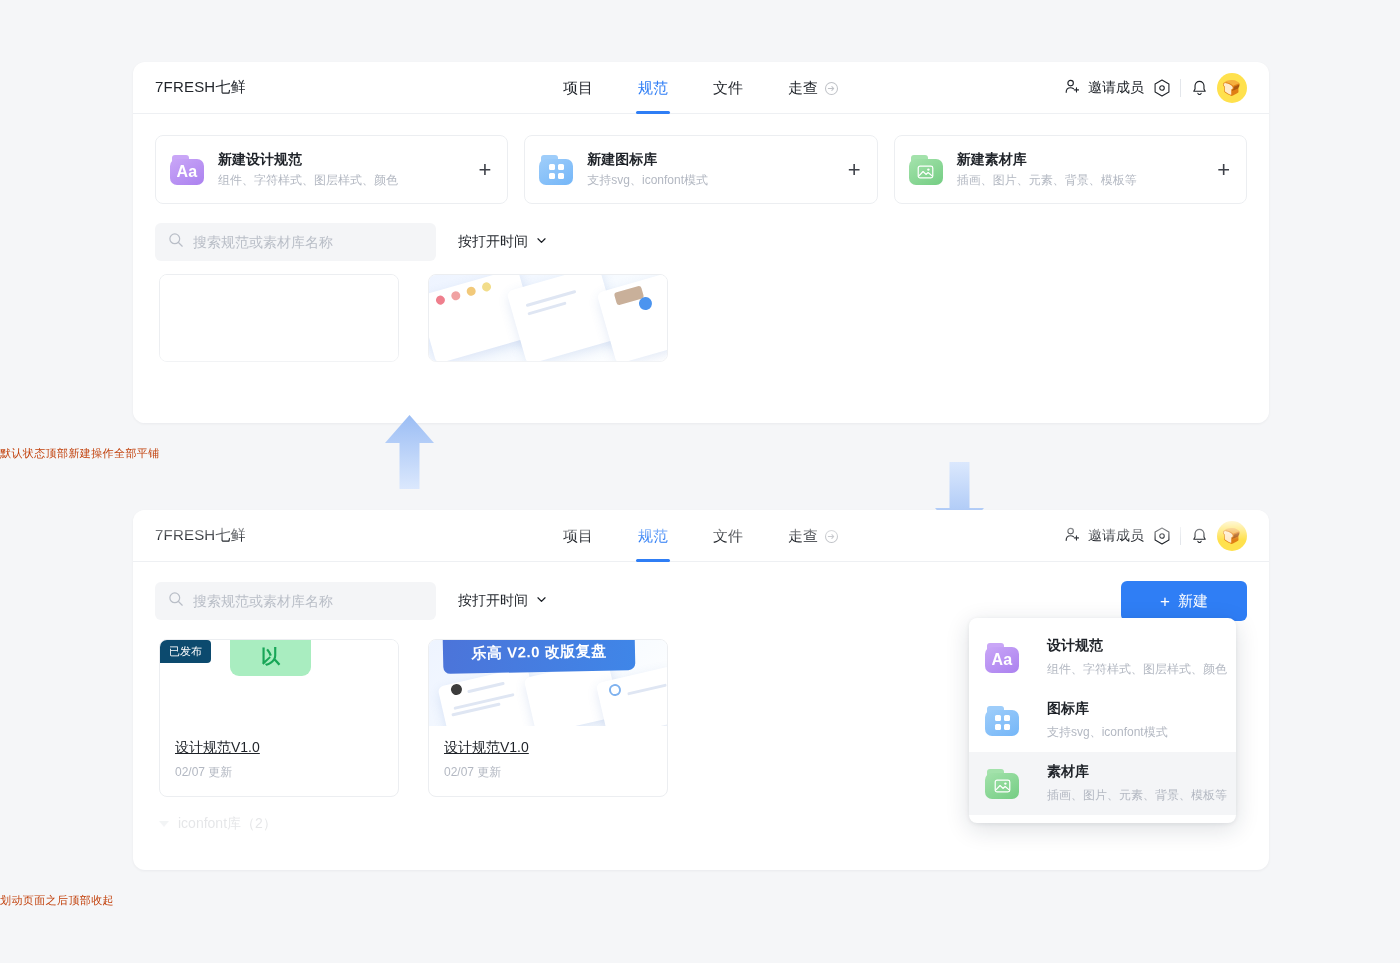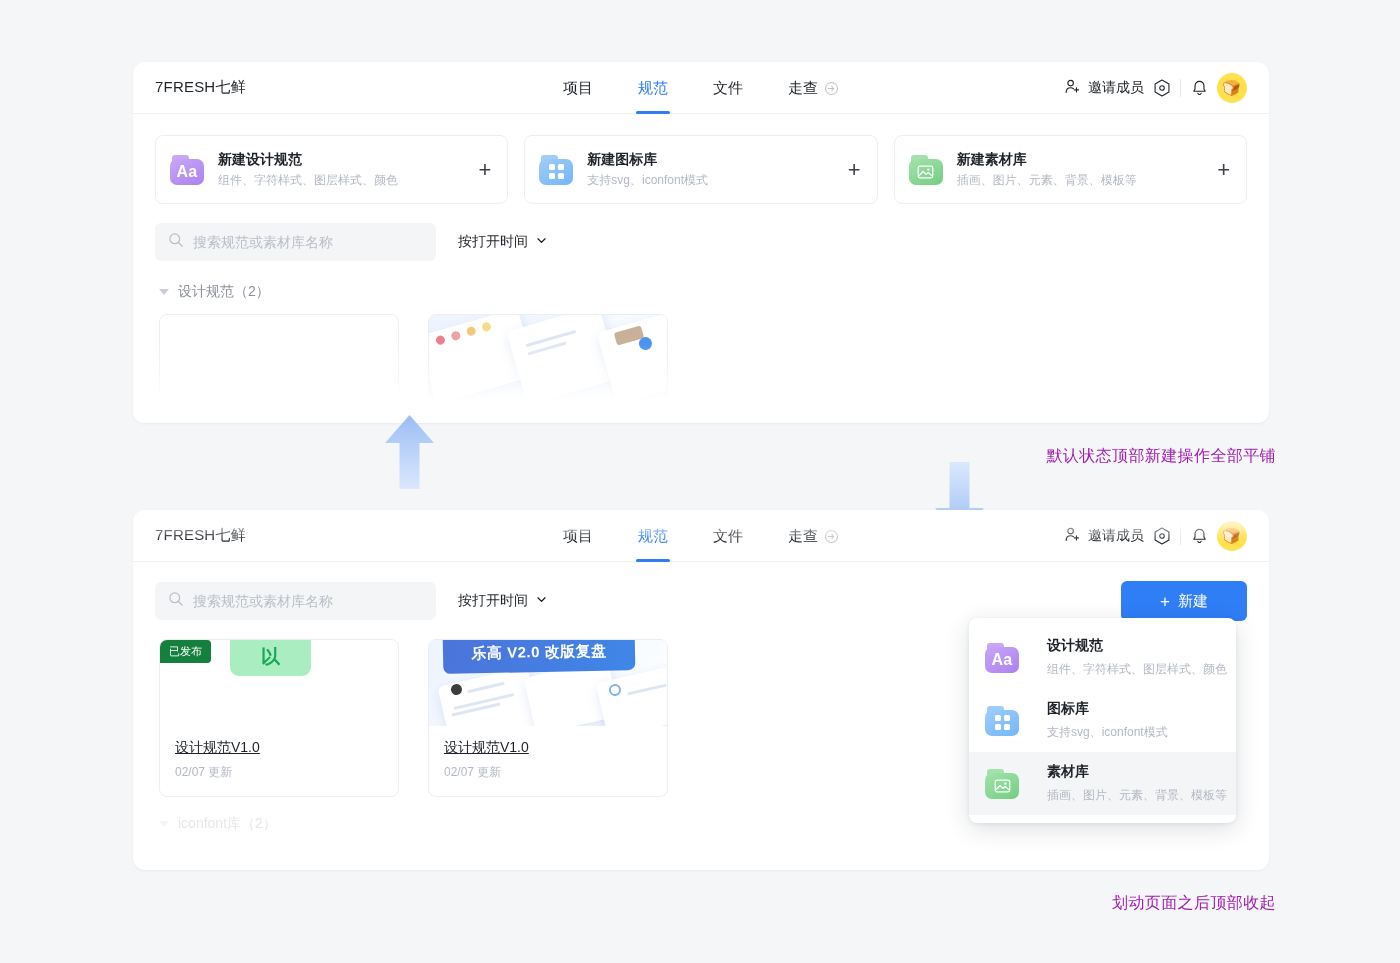--- a/index.html
+++ b/index.html
@@ -188,21 +188,21 @@
   .mockcard {
     position: absolute; background: #fff; border-radius: 6px;
     box-shadow: 0 4px 12px rgba(70,110,190,.16);
   }
   .mockline { position: absolute; background: #dfe6f3; border-radius: 2px; }
   .dotrow { position: absolute; display: flex; gap: 7px; }
   .dotrow i { width: 9px; height: 9px; border-radius: 50%; display: block; }
 
   .badge-pub {
     position: absolute; left: 0; top: 0;
-    background: #15803d; color: #fff;
+    background: #0c4a6e; color: #fff;
     font-size: 11px; line-height: 1;
     padding: 6px 9px; border-radius: 0 4px 4px 0;
   }
   .lib-meta { padding: 13px 15px 15px 15px; }
   .lib-name { font-size: 14px; color: #1f2329; margin-bottom: 7px; white-space: nowrap; text-decoration: underline; }
   .lib-date { font-size: 12px; color: #b3b8c2; white-space: nowrap; }
 
   .greenblock {
     position: absolute; left: 70px; top: -24px;
     width: 81px; height: 60px; border-radius: 9px;
@@ -247,22 +247,22 @@
   .menu-item {
     display: flex; align-items: center; gap: 14px;
     padding: 11px 16px; cursor: pointer;
   }
   .menu-item.hover { background: #f4f5f7; }
   .mi-title { font-size: 14px; color: #1f2329; font-weight: 700; margin-bottom: 3px; white-space: nowrap; }
   .mi-sub   { font-size: 12px; color: #b3b8c2; white-space: nowrap; }
 
   
   .ann-text {
-    position: absolute; width: 100%; text-align: right;
-    font-size: 16px; color: #a21caf; letter-spacing: .4px;
+    position: absolute; width: 100%; text-align: left;
+    font-size: 11px; color: #c2410c; letter-spacing: .4px;
   }
   #ann-1 { top: 446px; }
   #ann-2 { top: 893px; }
 
   .arrow { position: absolute; }
   #arrow-up   { left: 383px; top: 413px; }
   #arrow-down { left: 933px; top: 460px; }
 </style>
 </head>
 <body>
@@ -392,24 +392,20 @@
       <div class="sort">
         <span>按打开时间</span>
         <span>
           <svg width="13" height="13" viewBox="0 0 14 14" fill="none" stroke="#1f2329" stroke-width="1.4" stroke-linecap="round" stroke-linejoin="round">
             <path d="M3.2 5.2 7 9l3.8-3.8"></path>
           </svg>
         </span>
       </div>
     </div>
 
-    <div class="group-label">
-      <span class="caret"></span>
-      <span>设计规范（2）</span>
-    </div>
 
     <div class="cards-row">
       <div class="lib-card">
         <div class="lib-thumb" style="background:#fff"></div>
       </div>
       <div class="lib-card">
         <div class="lib-thumb">
           <div class="mockwrap">
             <div class="mockcard" style="left:-4px; top:6px; width:104px; height:70px; transform:rotate(-16deg)"></div>
             <div class="dotrow" style="left:6px; top:14px; transform:rotate(-16deg)">

